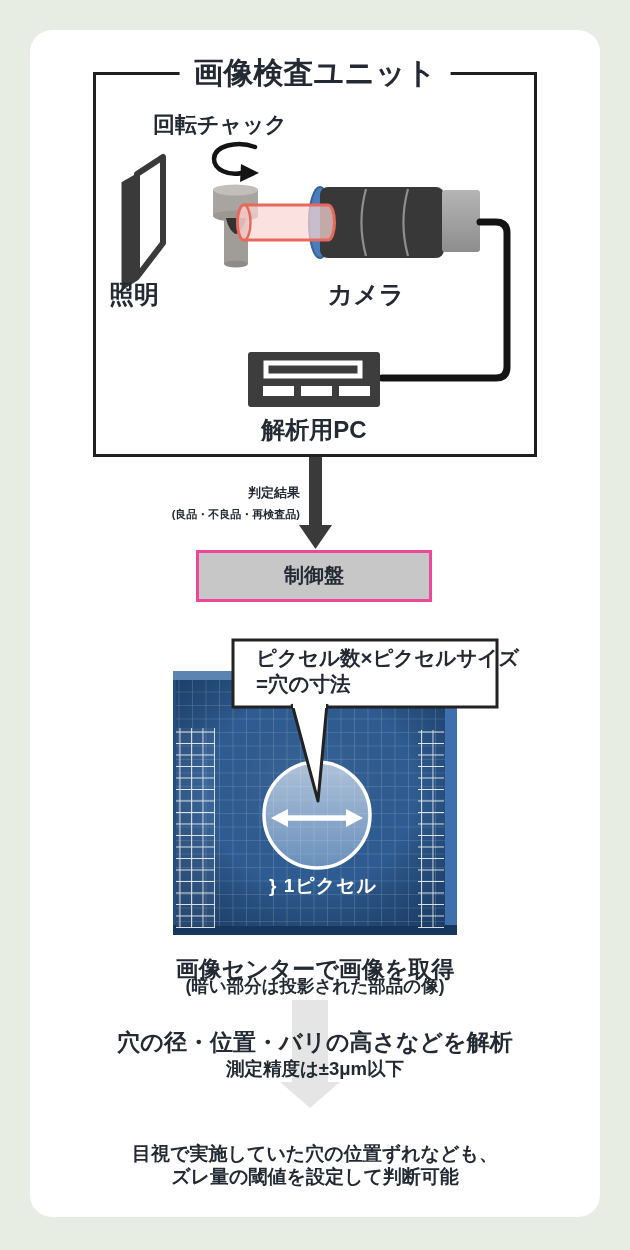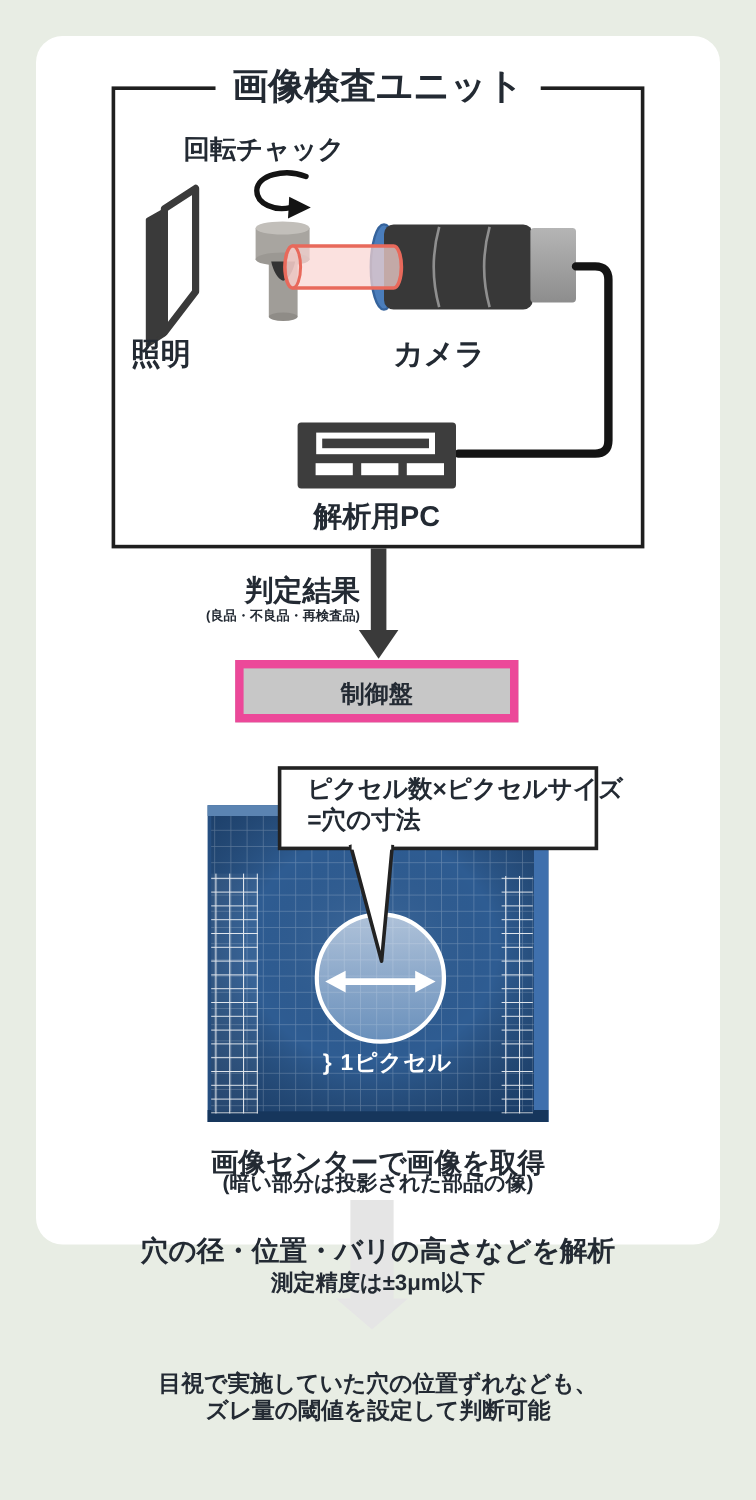--- a/index.html
+++ b/index.html
@@ -1,31 +1,31 @@
 <!DOCTYPE html>
 <html><head>
 <meta charset="utf-8">
 <style>
   html,body{margin:0;padding:0;}
   .stage{position:relative;width:630px;height:1250px;background:#e8ede4;overflow:hidden;
          font-family:"Liberation Sans","DejaVu Sans",sans-serif;color:#232a33;}
-  .card{position:absolute;left:30px;top:30px;width:570px;height:1007px;background:#fff;border-radius:22px;}
+  .card{position:absolute;left:30px;top:30px;width:570px;height:1187px;background:#fff;border-radius:22px;}
   .abs{position:absolute;}
   .unit-box{position:absolute;left:63px;top:42px;width:444px;height:385px;
             border:3px solid #1f1f1f;box-sizing:border-box;}
   .unit-legend{position:absolute;top:-22px;left:50%;transform:translateX(-50%);
                background:#fff;padding:0 14px;font-size:30px;font-weight:700;white-space:nowrap;line-height:40px;}
   .fig-svg{position:absolute;left:0;top:0;width:570px;height:1187px;z-index:1;}
   .txt{position:absolute;z-index:2;white-space:nowrap;}
   .lbl{font-weight:600;font-size:25px;transform:translateX(-50%);}
   .lbl-sm{font-weight:600;font-size:22px;transform:translateX(-50%);}
   .judge{left:0;width:270px;text-align:right;top:451px;}
-  .judge .l1{font-size:24px;font-weight:700;line-height:23px;text-align:right;}
+  .judge .l1{font-size:13px;font-weight:700;line-height:23px;text-align:right;}
   .judge .l2{font-size:11px;font-weight:700;line-height:21px;}
-  .ctrl{left:166px;top:520px;width:236px;height:52px;background:#c7c7c7;border:7px solid #ec4899;
+  .ctrl{left:166px;top:520px;width:236px;height:52px;background:#c7c7c7;border:3px solid #ec4899;
         box-sizing:border-box;text-align:center;line-height:45px;font-size:20px;font-weight:700;z-index:2;}
   .callout-t{left:226px;font-size:20.5px;font-weight:600;line-height:26px;}
   .pixel-lbl{left:0;right:0;text-align:center;top:843px;color:#fff;font-size:19px;font-weight:600;
              padding-left:16px;letter-spacing:1px;}
   .cap{left:0;right:0;text-align:center;}
   .cap-title{font-size:23px;font-weight:700;}
   .cap-sub{font-size:17.5px;font-weight:700;}
   .cap-sub2{font-size:18.5px;font-weight:600;}
   .cap-sub3{font-size:19px;font-weight:600;line-height:23px;}
 </style>

